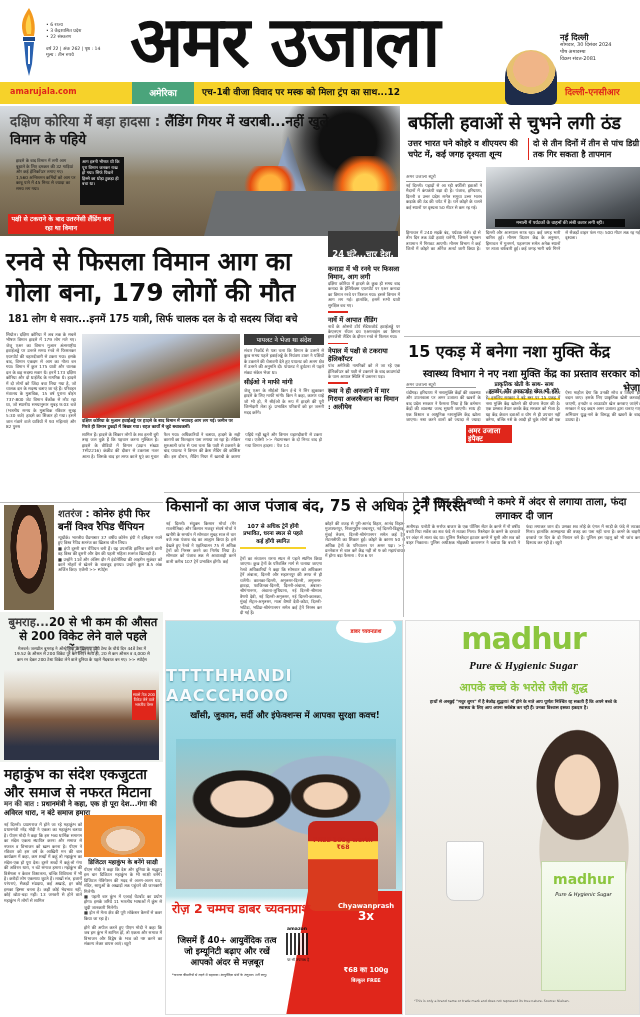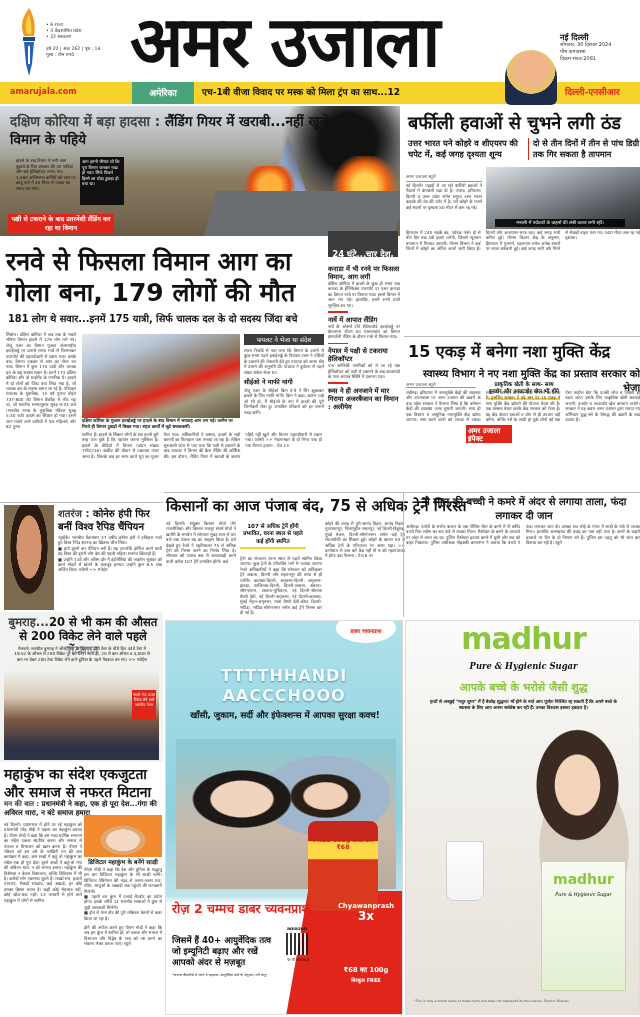--- a/index.html
+++ b/index.html
@@ -85,29 +85,29 @@
   #punjab-body1 { left: 166px; top: 521px; width: 70px; height: 94px; overflow: hidden; }
   #punjab-box { left: 240px; top: 523px; width: 66px; font-size: 5.6px; font-weight: bold; text-align: center; line-height: 7.4px; border-bottom: 2px solid #f6d22a; padding-bottom: 2px; }
   #punjab-body2 { left: 240px; top: 556px; width: 160px; column-count: 2; column-gap: 5px; height: 60px; }
   #punjab-body3 { left: 325px; top: 521px; width: 80px; height: 35px; }
   
   #girl-head { left: 408px; top: 495px; width: 232px; font-size: 10px; font-weight: bold; line-height: 14px; text-align: center; }
   #girl-body { left: 406px; top: 524px; width: 234px; column-count: 2; column-gap: 6px; height: 92px; }
   
   #dabur { left: 165px; top: 620px; width: 238px; height: 395px; background: linear-gradient(180deg,#aee1ea 0%,#8dd0de 50%,#bfe4ea 70%,#fff 72%); border: 1px solid #ddd; overflow: hidden; }
   #dabur-badge { left: 170px; top: -8px; width: 60px; height: 30px; border-radius: 50%; background: #fff; color: #e0261b; font-size: 5.4px; font-weight: bold; text-align: center; padding-top: 14px; }
-  #dabur-big { left: 0; top: 45px; width: 236px; font-size: 16px; font-weight: bold; color: #f7fbfd; text-shadow: 0 1px 2px #4a8ea0; text-align: center; line-height: 20px; letter-spacing: 1px; }
+  #dabur-big { left: 0; top: 45px; width: 236px; font-size: 16px; font-weight: bold; color: #f7fbfd; text-shadow: 0 1px 2px #4a8ea0; text-align: left; line-height: 20px; letter-spacing: 1px; }
   #dabur-hi { left: 0; top: 88px; width: 238px; font-size: 8.6px; font-weight: bold; text-align: center; line-height: 12px; }
   #dabur-photo { left: 10px; top: 118px; width: 220px; height: 150px; background: radial-gradient(ellipse at 30% 40%, #f0d4bd 0 14%, #1d1916 15% 22%, transparent 23%), radial-gradient(ellipse at 68% 38%, #f2d2b6 0 10%, #2a2018 11% 16%, #9fb6cd 17% 30%, transparent 31%), linear-gradient(180deg,#86cbd9 0%,#cbb9a8 60%,#b9aaa0 100%); }
   #dabur-jar { left: 142px; top: 200px; width: 70px; height: 90px; background: linear-gradient(180deg,#c7261c 0 22%,#ffd84a 23% 42%,#d93a1e 43%); border-radius: 8px; }
   #dabur-jar-txt { left: 142px; top: 215px; width: 70px; text-align: center; font-size: 6.2px; font-weight: bold; color: #c7261c; }
   #dabur-red { left: 120px; top: 270px; width: 118px; height: 125px; background: #e0261b; transform: skewX(-10deg); transform-origin: bottom; }
   #dabur-pack { left: 165px; top: 280px; width: 70px; height: 100px; color: #fff; font-size: 6.8px; font-weight: bold; text-align: center; line-height: 10px; }
   #dabur-t1 { left: 6px; top: 280px; width: 140px; font-size: 12.5px; font-weight: bold; color: #e0261b; line-height: 15px; }
-  #dabur-t2 { left: 6px; top: 314px; width: 110px; font-size: 8.6px; font-weight: bold; line-height: 11px; }
+  #dabur-t2 { left: 6px; top: 314px; width: 110px; font-size: 8.6px; font-weight: bold; line-height: 11px; text-align: center; }
   #dabur-amz { left: 117px; top: 318px; width: 28px; font-size: 4.6px; font-weight: bold; text-align: center; }
   #dabur-qr { left: 120px; top: 325px; width: 22px; height: 22px; background: repeating-linear-gradient(90deg,#111 0 2px,#fff 2px 4px), #111; opacity: 0.85; }
   #dabur-fine { left: 6px; top: 352px; width: 130px; font-size: 3.4px; line-height: 4.4px; color: #333; }
   
   #madhur { left: 405px; top: 620px; width: 235px; height: 395px; background: linear-gradient(180deg,#fbfbfa 0%,#f1efea 40%,#e7e2d9 100%); border: 1px solid #ddd; overflow: hidden; }
   #madhur-logo { left: 0; top: 0; width: 235px; font-size: 30px; font-weight: bold; color: #8cc63f; text-align: center; letter-spacing: -1px; }
   #madhur-tag { left: 0; top: 40px; width: 235px; font-size: 8.4px; font-style: italic; font-weight: bold; font-family: "DejaVu Serif", serif; text-align: center; }
   #madhur-hi { left: 0; top: 58px; width: 235px; font-size: 11px; font-weight: bold; color: #8cc63f; text-align: center; }
   #madhur-body { left: 20px; top: 78px; width: 195px; font-size: 4.4px; font-weight: bold; line-height: 5.8px; text-align: center; }
   #madhur-girl { left: 100px; top: 100px; width: 130px; height: 160px; background: radial-gradient(ellipse at 55% 40%, #f2d5bb 0 22%, #3a2a22 23% 40%, transparent 41%), radial-gradient(ellipse at 60% 80%, #d8cfc2 0 40%, transparent 41%); }

